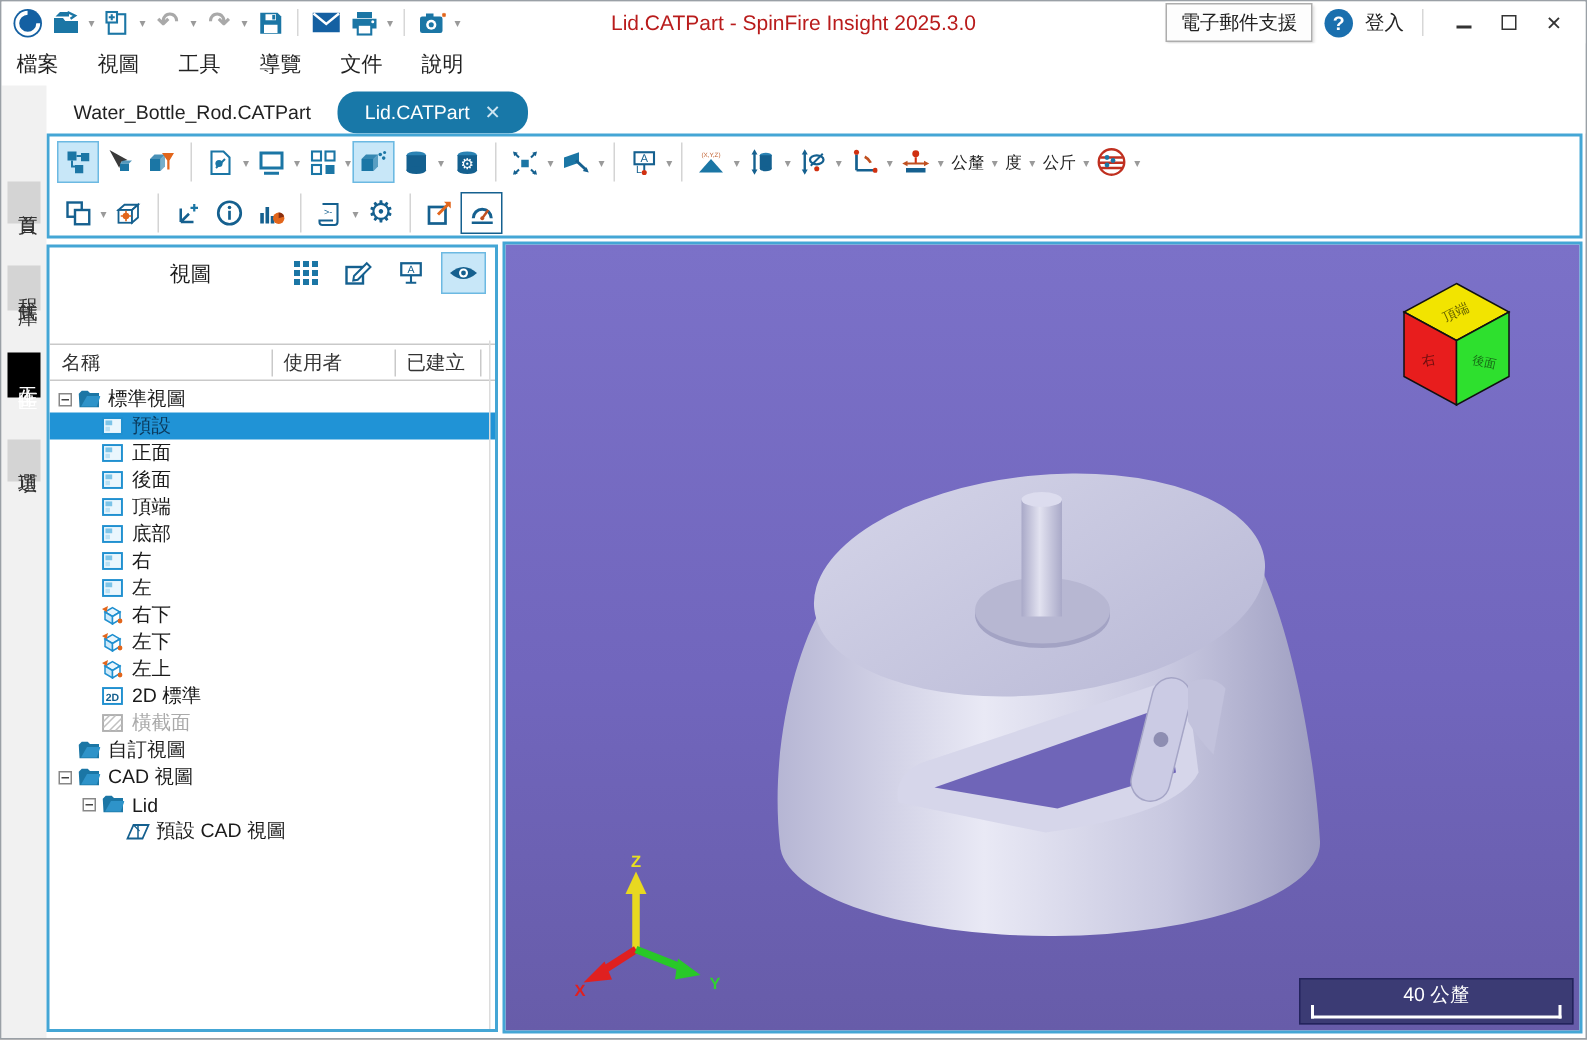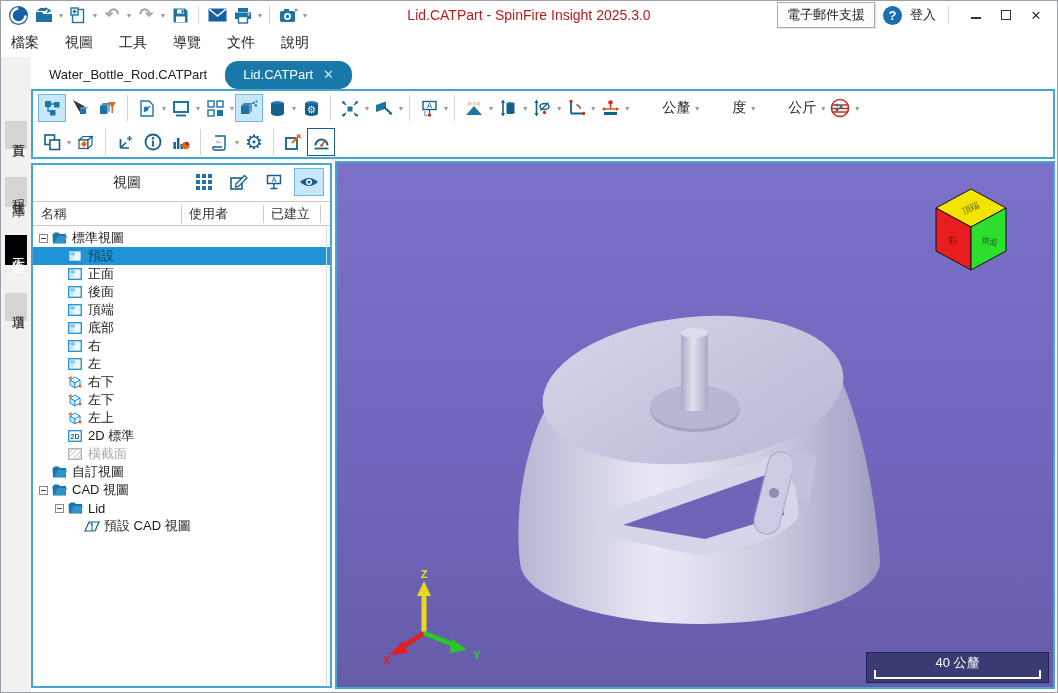--- a/index.html
+++ b/index.html
@@ -35,39 +35,39 @@
   .doc-tab.active{background:#1878a8;color:#fff;border-radius:13px;}
   .doc-tab .x{font-size:13px;color:#cfe6f2;}
 
   
   .toolbar{position:absolute;top:88px;left:30px;right:2px;height:70px;border:2px solid #44a6d5;background:#fff;}
   .trow1,.trow2{display:flex;align-items:center;height:34px;padding-left:5px;}
   .tbtn{height:28px;min-width:28px;padding:0 2px;display:flex;align-items:center;justify-content:center;border:1px solid transparent;}
   .tbtn.active{background:#c8e7f8;border:1px solid #6cb9e2;}
   .tbtn.boxed{border:1.5px solid #15608f;}
   .tsep{width:1px;height:26px;background:#d4d4d4;margin:0 5px;}
-  .unit-lbl{font-size:14px;color:#222;padding:0 4px;margin-left:28px;}
+  .unit-lbl{font-size:11px;color:#222;padding:0 4px;}
   .gear-glyph{font-size:20px;color:#15608f;line-height:20px;}
   .undo-glyph{font-size:17px;color:#a9a9a9;font-weight:bold;line-height:16px;}
 
   
   .gutter{position:absolute;top:56px;left:0;bottom:0;width:30px;background:#f1f1f1;padding-top:64px;
     display:flex;flex-direction:column;align-items:center;gap:28px;}
   .vtab{writing-mode:vertical-rl;font-size:13px;color:#333;background:#d4d4d4;width:22px;padding:12px 0;
     text-align:center;letter-spacing:2px;}
   .vtab.active{background:#000;color:#fff;}
 
   
   .views-panel{position:absolute;top:162px;left:30px;width:301px;bottom:4px;border:2px solid #44a6d5;background:#fff;overflow:hidden;}
   .vp-header{height:36px;display:flex;align-items:center;position:relative;}
   .vp-title{font-size:14px;color:#1a1a1a;margin-left:80px;}
   .vp-icons{position:absolute;right:6px;top:3px;display:flex;gap:5px;}
   .vp-icons .tbtn{height:28px;min-width:30px;}
   .vp-cols{height:25px;display:flex;align-items:center;border-top:1px solid #c9c9c9;border-bottom:1px solid #c9c9c9;
-    font-size:13px;color:#333;}
+    font-size:13px;color:#333;margin-top:28px;}
   .vp-cols .c1{width:149px;padding-left:8px;border-right:1px solid #c9c9c9;}
   .vp-cols .c2{width:82px;padding-left:7px;border-right:1px solid #c9c9c9;}
   .vp-cols .c3{width:57px;padding-left:7px;border-right:1px solid #c9c9c9;}
   .vp-tree{position:relative;padding-top:3px;}
   .vp-vline{position:absolute;top:62px;bottom:0;left:293px;width:1px;background:#dcdcdc;}
   .trow{display:flex;align-items:center;height:18px;font-size:13px;color:#1a1a1a;white-space:nowrap;}
   .trow.selected{background:#2093d6;}
   .trow.selected .tlabel{color:#0b3a5c;}
   .trow.disabled .tlabel{color:#aaa;}
   .indent{display:inline-block;height:1px;}

